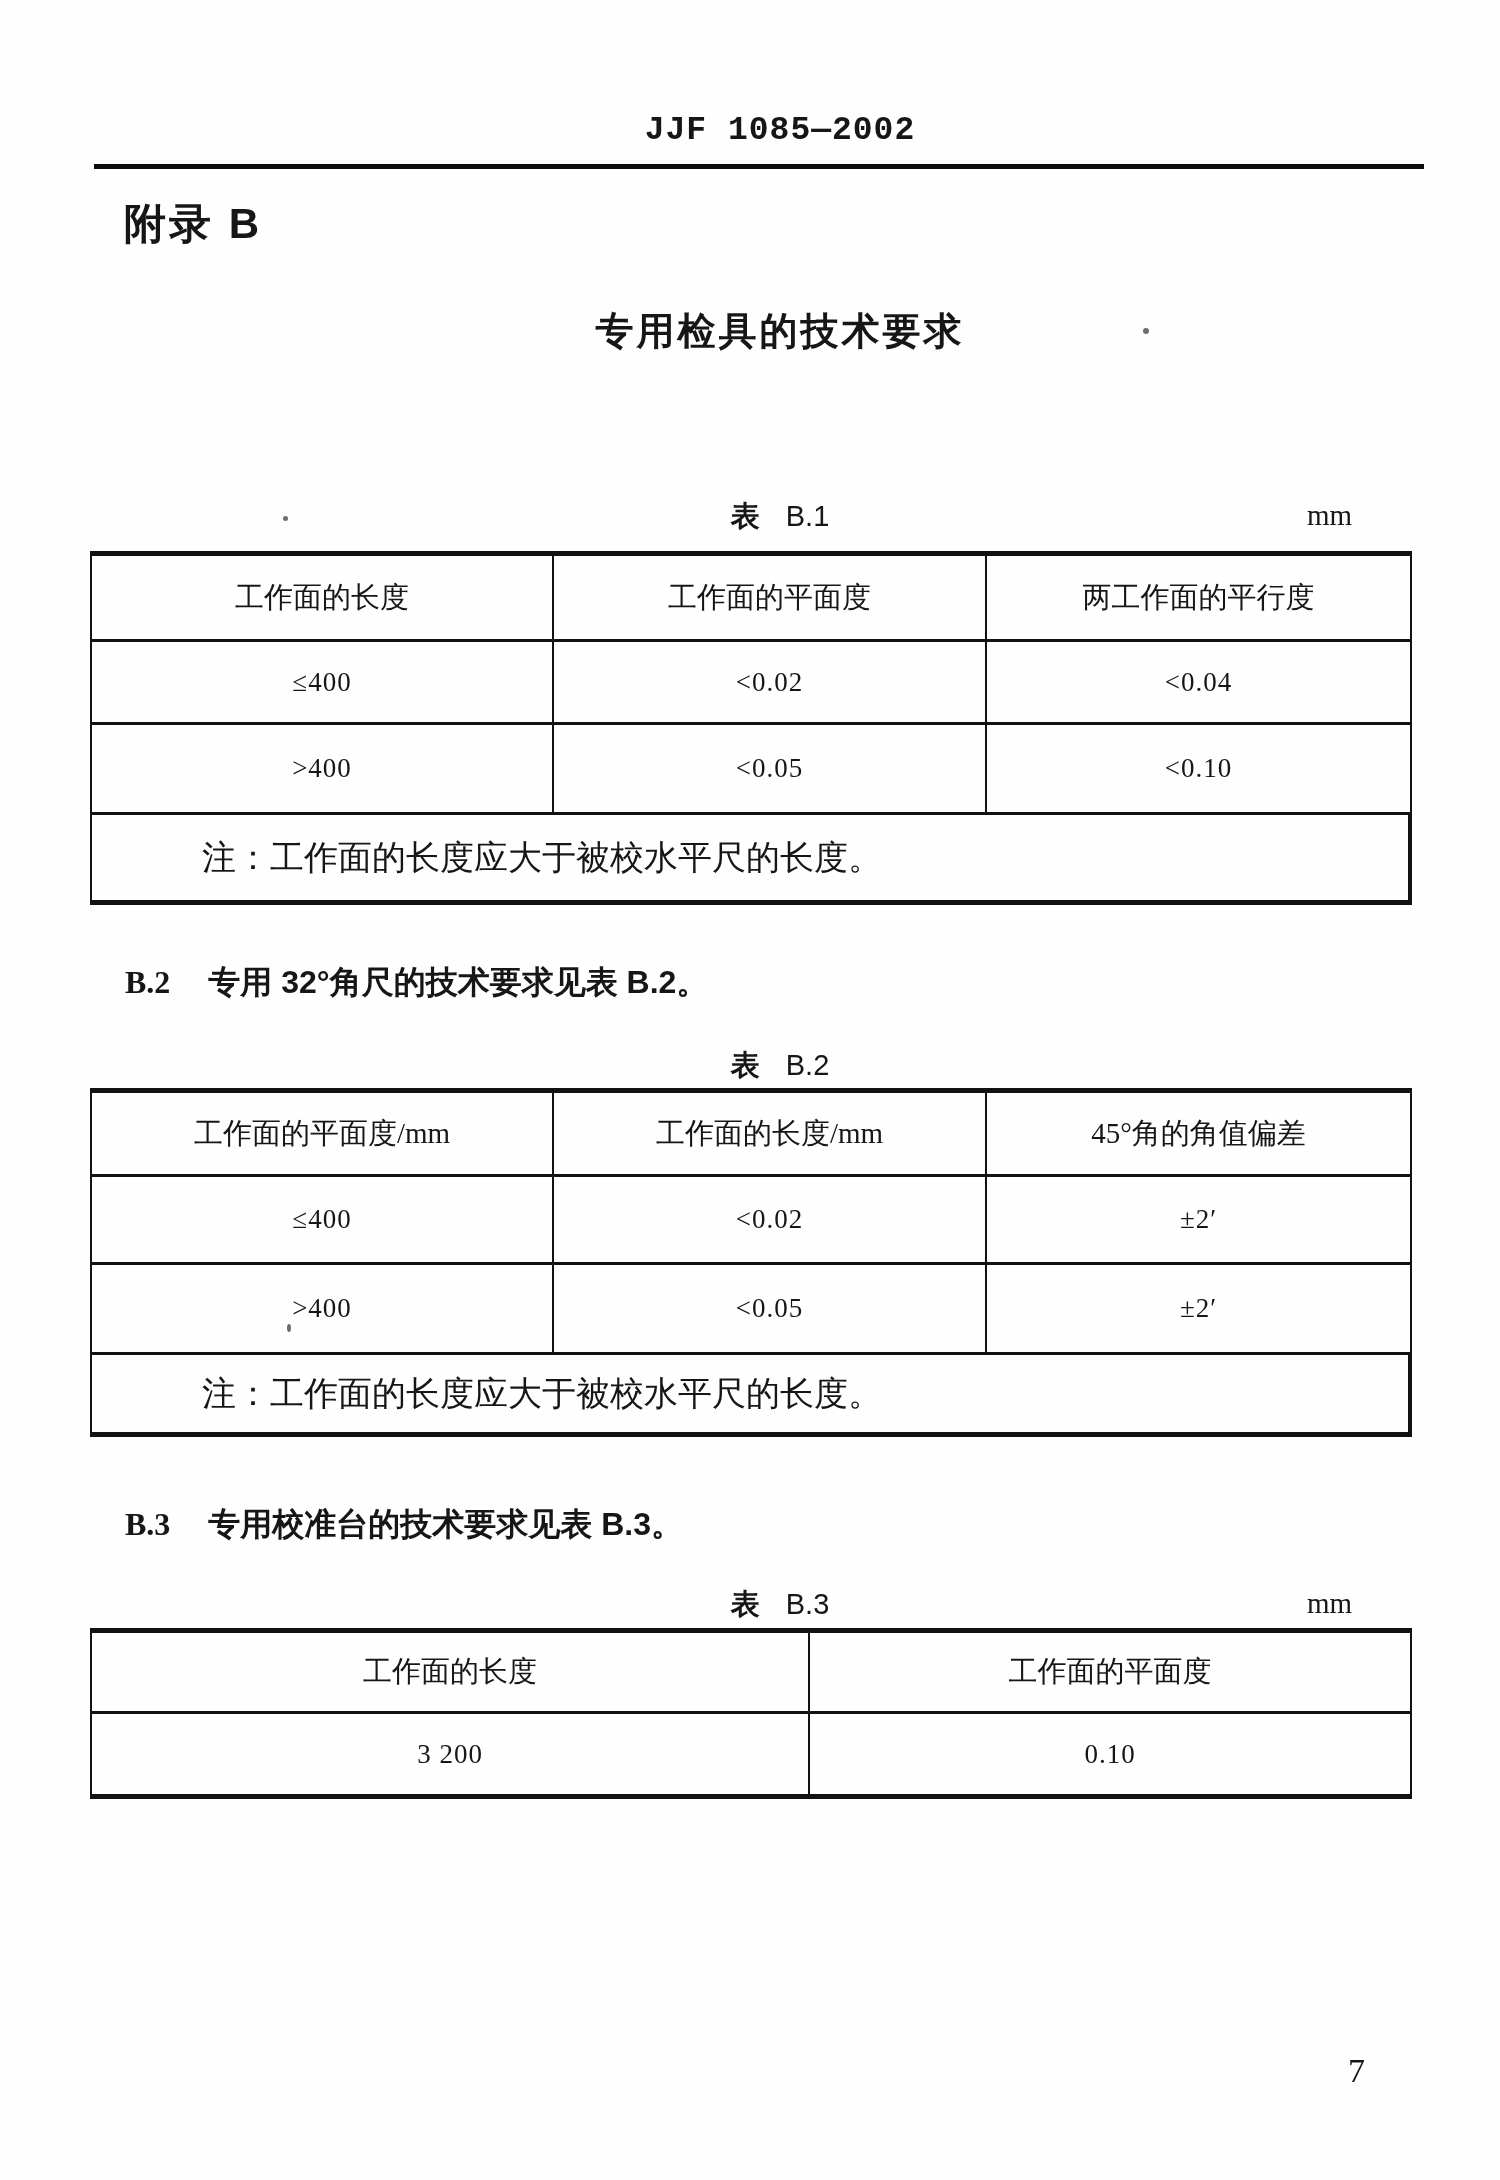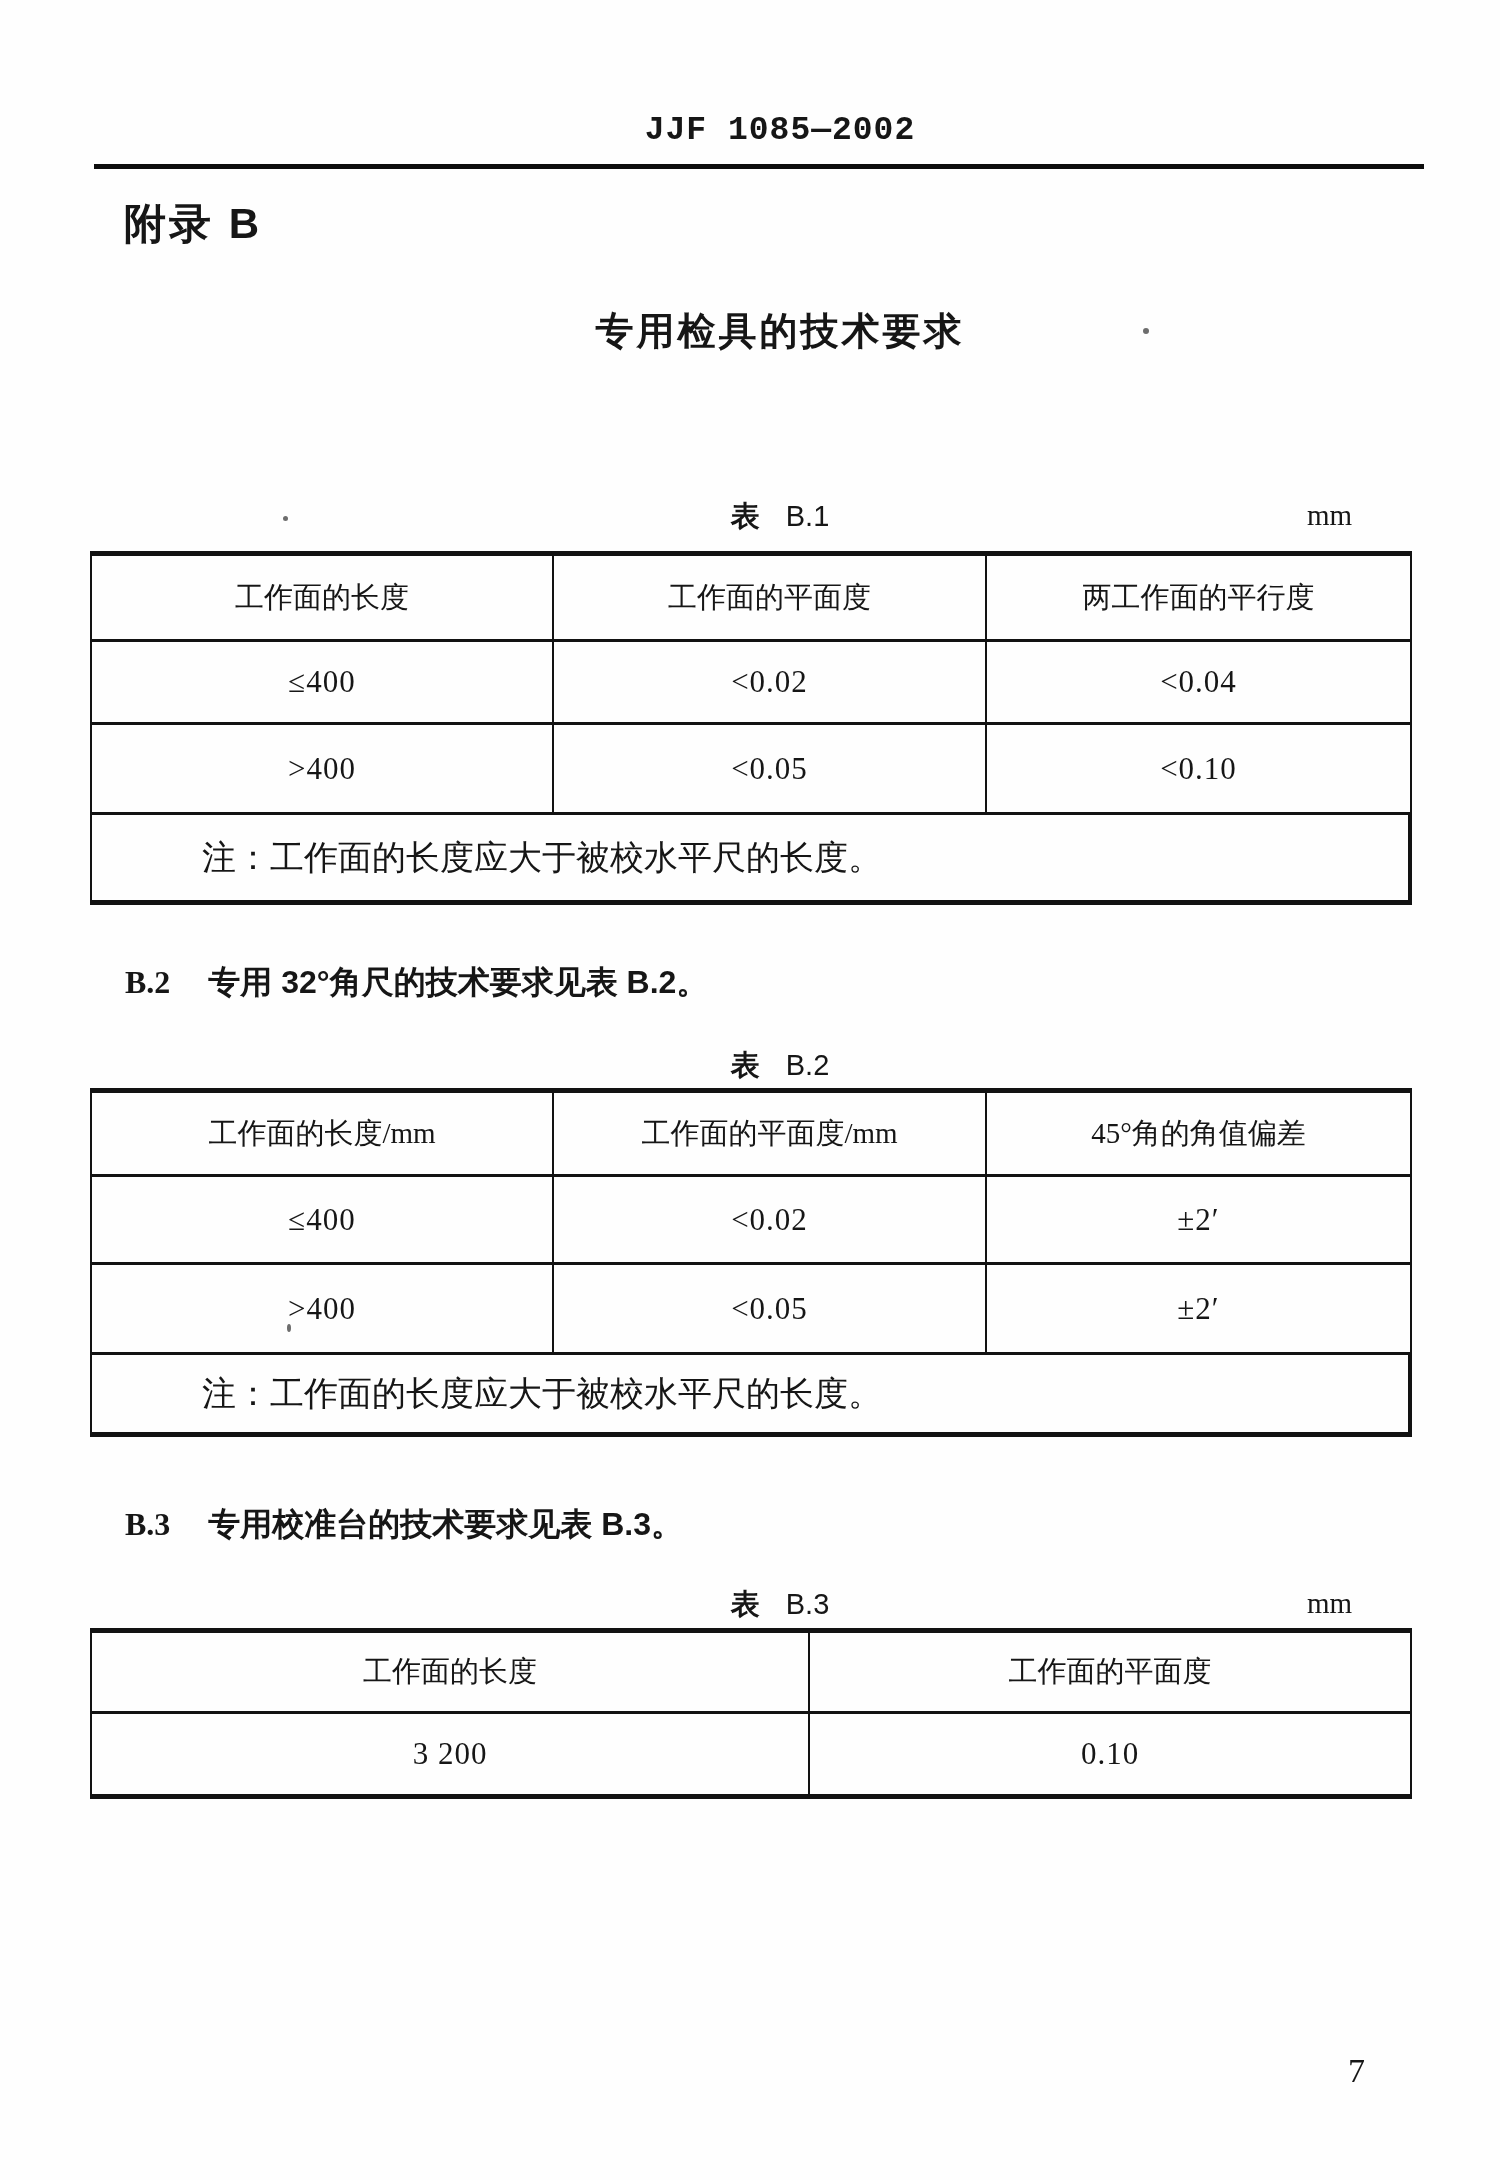--- a/index.html
+++ b/index.html
@@ -68,21 +68,21 @@
   .cell {
     display:flex; align-items:center; justify-content:center;
     box-sizing:border-box;
     font-size:29px;
     border-right:2px solid #121212;
     border-bottom:3px solid #121212;
     white-space:nowrap;
   }
   .cell.cr0 { border-right:none; }
   .cell.cb0 { border-bottom:none; }
-  .cell.val { font-size:31px; letter-spacing:1px; }
+  .cell.val { font-size:27px; letter-spacing:1px; }
   .note-row {
     grid-column:1 / -1;
     display:flex; align-items:center; justify-content:flex-start;
     box-sizing:border-box; padding-left:110px;
     font-size:34px;
     border-bottom:none;
   }
 
   .pageno {
     position:absolute; left:1348px; top:2052px;
@@ -129,22 +129,22 @@
 
   <div class="sec" style="top:961px">
     <span class="sec-num">B.2</span><span class="sec-text">专用 32°角尺的技术要求见表 B.2。</span>
   </div>
 
   <div class="cap" style="top:1046px">
     <span class="cap-word">表</span><span class="cap-num">B.2</span>
   </div>
 
   <div class="tbl tbl3" style="top:1088px; height:349px; grid-template-rows:84px 88px 90px auto;">
+    <div class="cell">工作面的平面度/mm</div>
     <div class="cell">工作面的长度/mm</div>
-    <div class="cell">工作面的平面度/mm</div>
     <div class="cell cr0">45°角的角值偏差</div>
 
     <div class="cell val">≤400</div>
     <div class="cell val">&lt;0.02</div>
     <div class="cell val cr0">±2′</div>
 
     <div class="cell val">&gt;400</div>
     <div class="cell val">&lt;0.05</div>
     <div class="cell val cr0">±2′</div>
 

